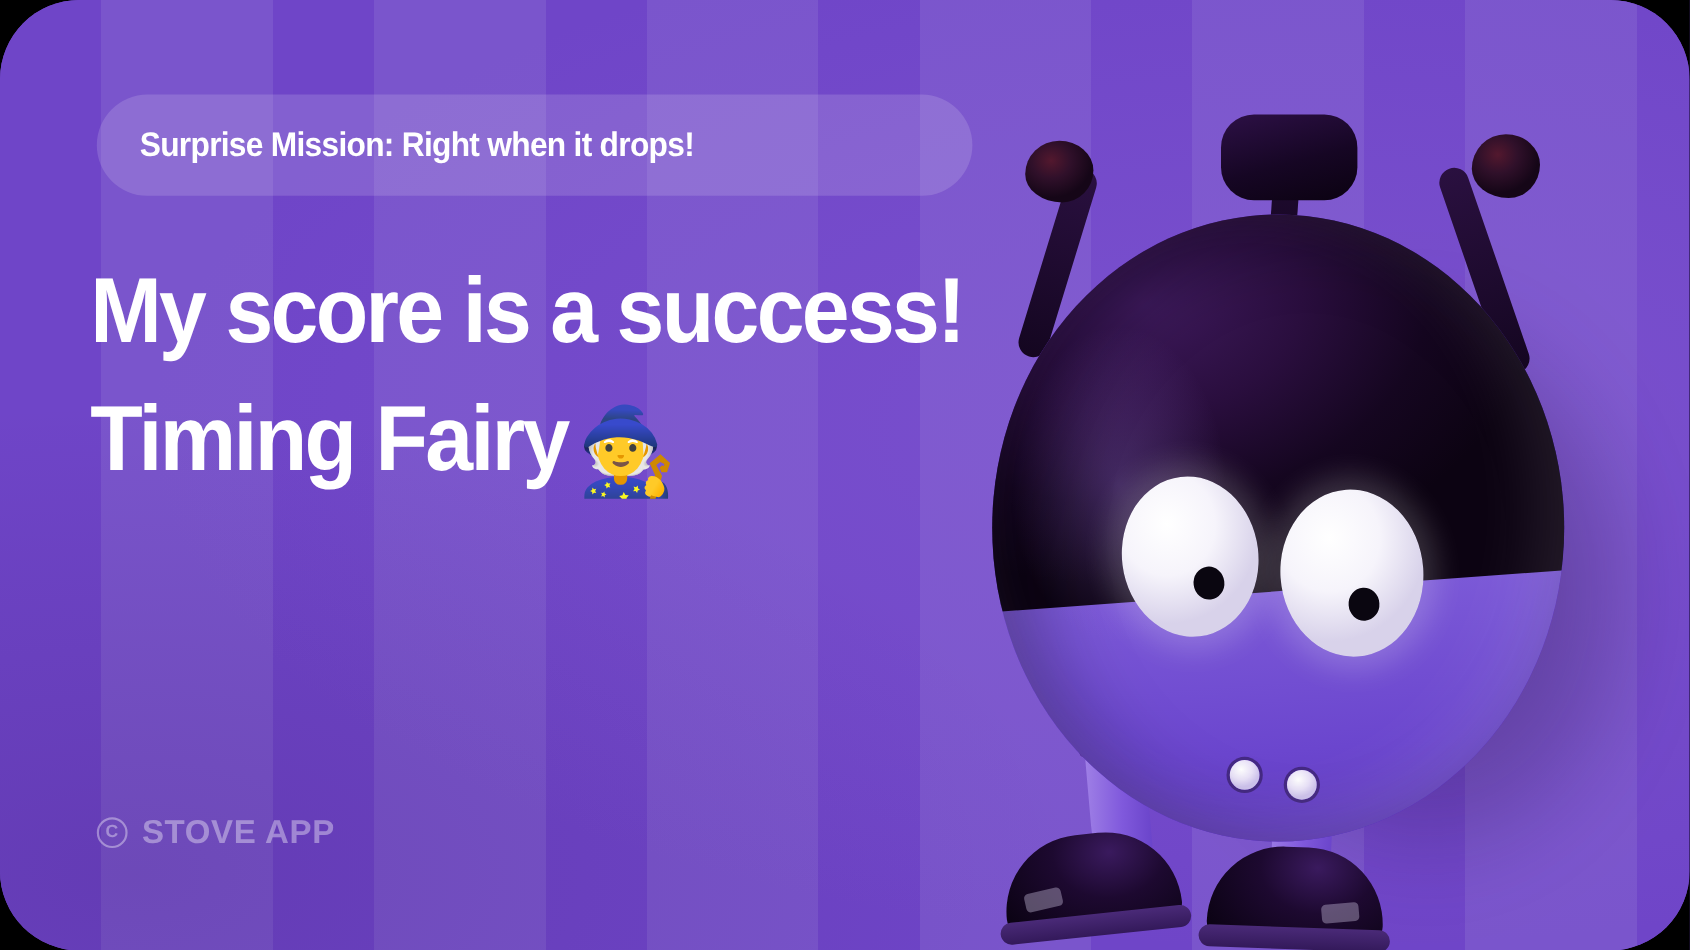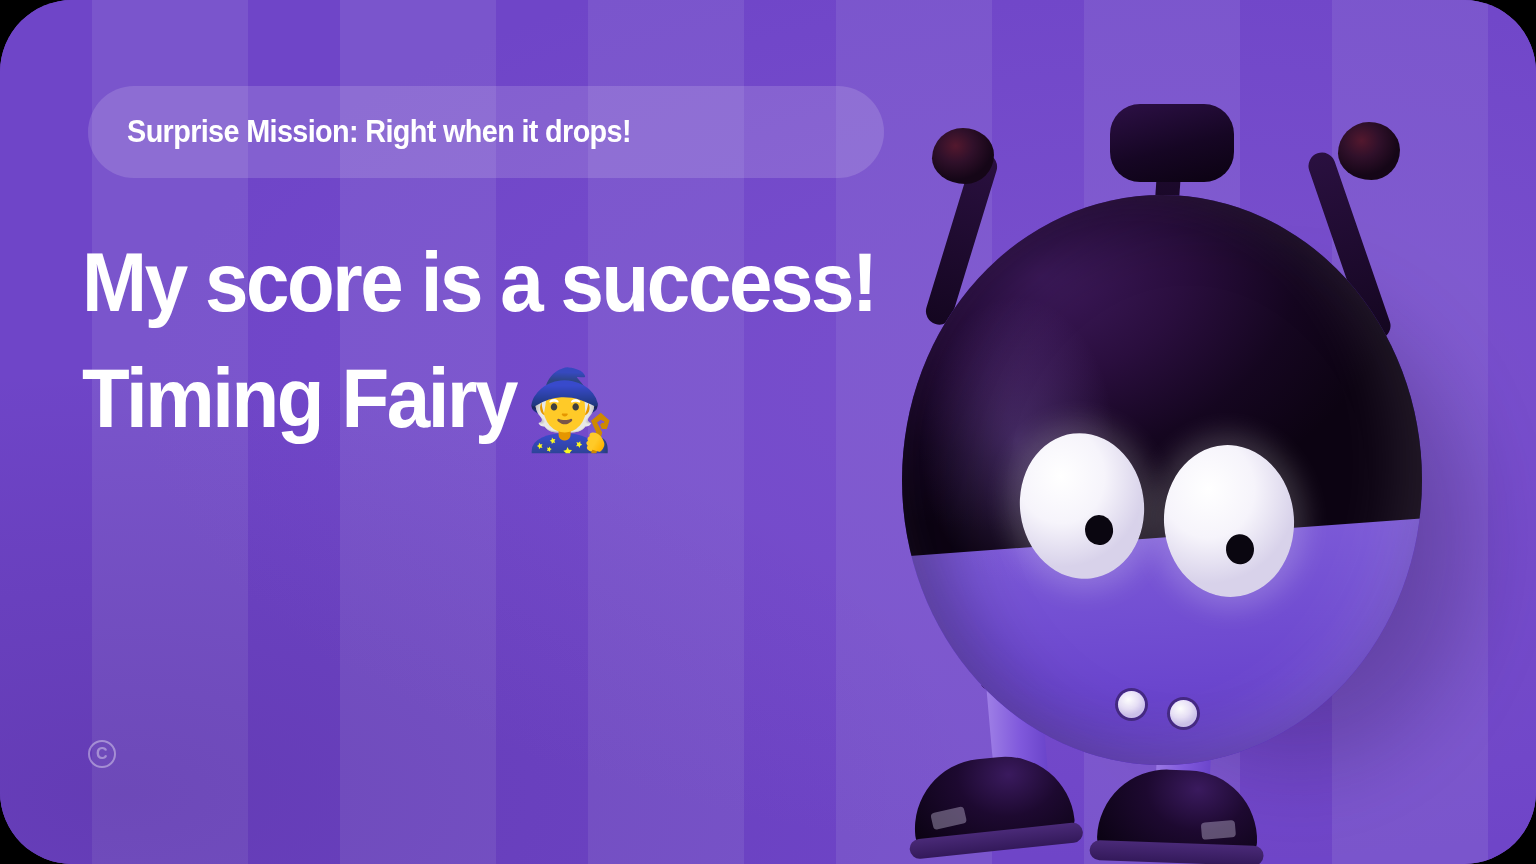--- a/index.html
+++ b/index.html
@@ -321,16 +321,17 @@
       <span class="badge-label">Surprise Mission: Right when it drops!</span>
     </div>
 
     <div class="headline">
       <span class="line">My score is a success!</span>
       <span class="line"><span>Timing Fairy</span><span class="emoji">🧙</span></span>
     </div>
 
     <div class="footer">
       <span class="copy-mark">C</span>
+      <span>STOVE APP</span>
     </div>
 
   </div>
 </div>
 
 </body></html>

